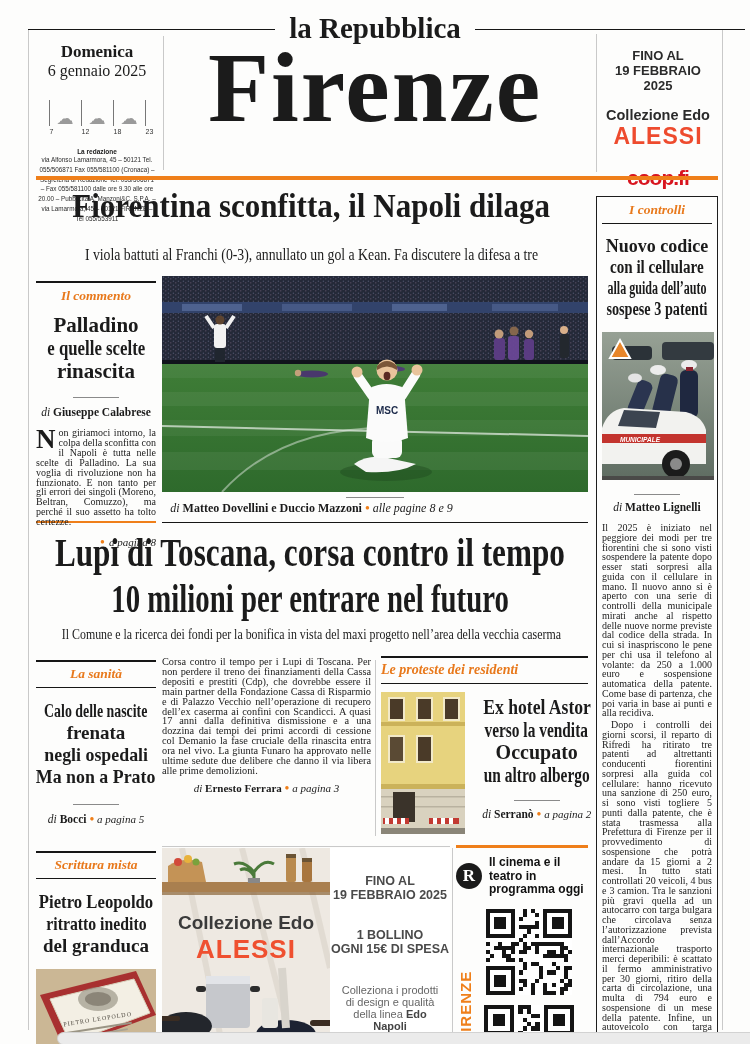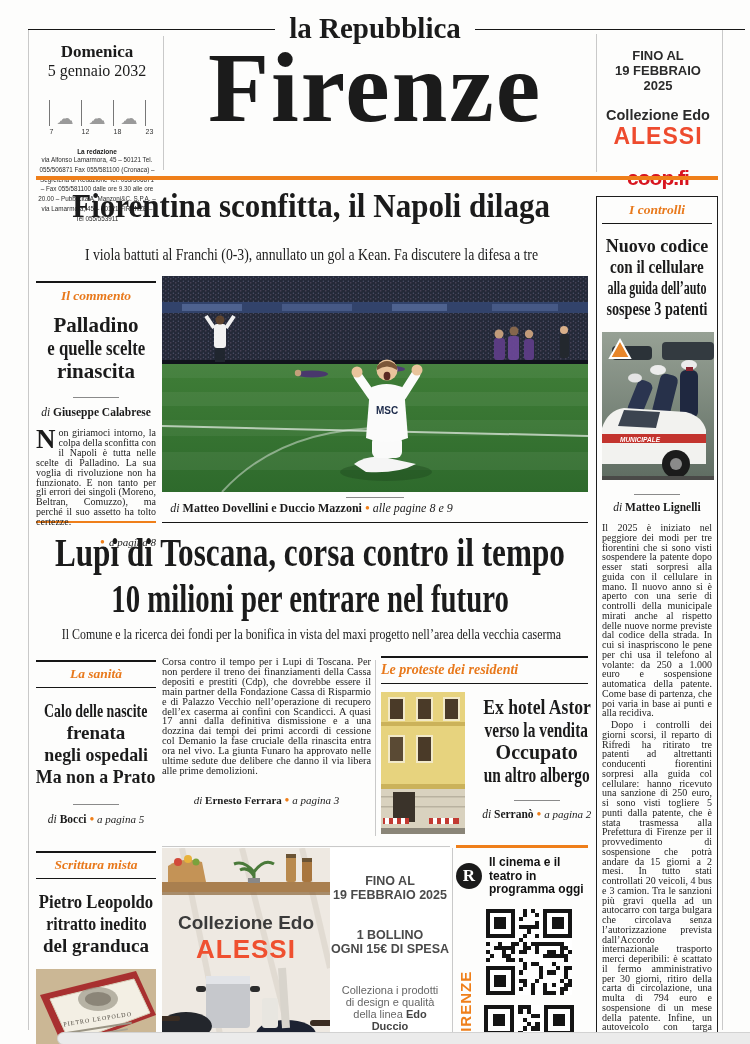--- a/index.html
+++ b/index.html
@@ -48,21 +48,21 @@
   <div class="abs hairline" style="left:28px;top:30px;width:1px;height:1000px;"></div>
   <div class="abs hairline" style="left:722px;top:30px;width:1px;height:1000px;"></div>
 
   <div class="abs rule-thin" style="left:28px;top:29px;width:717px;"></div>
   <div class="abs center" style="left:0;top:12px;width:750px;">
     <span class="serifb" style="font-size:29px;background:#fdfdfc;padding:0 14px;position:relative;">la Repubblica</span>
   </div>
 
   <div class="abs center" style="left:38px;top:42px;width:118px;">
     <div class="serifb" style="font-size:17px;">Domenica</div>
-    <div style="font-size:16px;">5 gennaio 2032</div>
+    <div style="font-size:16px;">6 gennaio 2025</div>
     <div class="weather">
       <span class="wtick">
           <span class="wnum">7</span>
         </span>
       <span class="wcloud">☁</span>
       <span class="wtick">
           <span class="wnum">12</span>
         </span>
       <span class="wcloud">☁</span>
       <span class="wtick">
@@ -238,21 +238,21 @@
     <div class="smallrule" style="margin-top:16px;"></div>
     <div class="byline" style="margin-top:8px;">
       <span class="it">di</span> <b>Bocci</b>
       <span class="dot">●</span>
       <span class="pageref">a pagina 5</span>
     </div>
   </div>
 
   <div class="abs" style="left:162px;top:657px;width:209px;">
     <div class="body-justify" style="font-size:10.3px;line-height:9.9px;">Corsa contro il tempo per i Lupi di Toscana. Per non perdere il treno dei finanziamenti della Cassa depositi e prestiti (Cdp), che dovrebbe essere il main partner della Fondazione Cassa di Risparmio e di Palazzo Vecchio nell’operazione di recupero dell’ex caserma ai confini con Scandicci. A quasi 17 anni dalla definitiva dismissione e a una dozzina dai tempi dei primi accordi di cessione col Demanio la fase cruciale della rinascita entra ora nel vivo. La giunta Funaro ha approvato nelle ultime sedute due delibere che danno il via libera alle prime demolizioni.</div>
-    <div class="byline" style="margin-top:18px;text-align:center;font-size:11px;">
+    <div class="byline" style="margin-top:6px;text-align:center;font-size:11px;">
       <span class="it">di</span> <b>Ernesto Ferrara</b>
       <span class="dot">●</span>
       <span class="pageref">a pagina 3</span>
     </div>
   </div>
   <div class="abs hairline" style="left:375px;top:660px;width:1px;height:176px;"></div>
 
   <div class="abs" style="left:381px;top:656px;width:207px;">
     <div class="rule-dark"></div>
     <div class="kicker left" style="margin-top:4px;font-size:14px;">Le proteste dei residenti</div>
@@ -367,21 +367,21 @@
         <div style="font-size:19px;font-weight:bold;color:#3a3a3a;">Collezione Edo</div>
         <div style="font-size:26px;font-weight:bold;color:#ef5030;letter-spacing:1px;">ALESSI</div>
       </div>
     </div>
     <div class="sans center" style="flex:1;background:#fff;padding-top:26px;color:#4a4a4a;">
       <div style="font-size:12.5px;font-weight:bold;">FINO AL</div>
       <div style="font-size:12.5px;font-weight:bold;">19 FEBBRAIO 2025</div>
       <div style="font-size:12.5px;font-weight:bold;margin-top:26px;">1 BOLLINO</div>
       <div style="font-size:12.5px;font-weight:bold;">OGNI 15€ DI SPESA</div>
       <div style="font-size:11px;color:#666;margin:28px 8px 0;">
-        <span>Colleziona i prodotti di design e qualità della linea</span> <b style="color:#444;">Edo Duccio</b>
+        <span>Colleziona i prodotti di design e qualità della linea</span> <b style="color:#444;">Edo Napoli</b>
       </div>
     </div>
   </div>
   <div class="abs hairline" style="left:452px;top:848px;width:1px;height:188px;"></div>
 
   <div class="abs" style="left:456px;top:845px;width:132px;">
     <div class="orange" style="height:3px;"></div>
     <div style="display:flex;align-items:center;margin-top:8px;">
       <div style="flex:0 0 26px;height:26px;border-radius:50%;background:#1a1a1a;color:#fff;text-align:center;line-height:26px;font-size:17px;font-weight:bold;font-family:'Liberation Serif',serif;">R</div>
       <div class="sans" style="font-size:12px;font-weight:bold;line-height:13.5px;margin-left:7px;color:#111;">Il cinema e il teatro in programma oggi</div>

